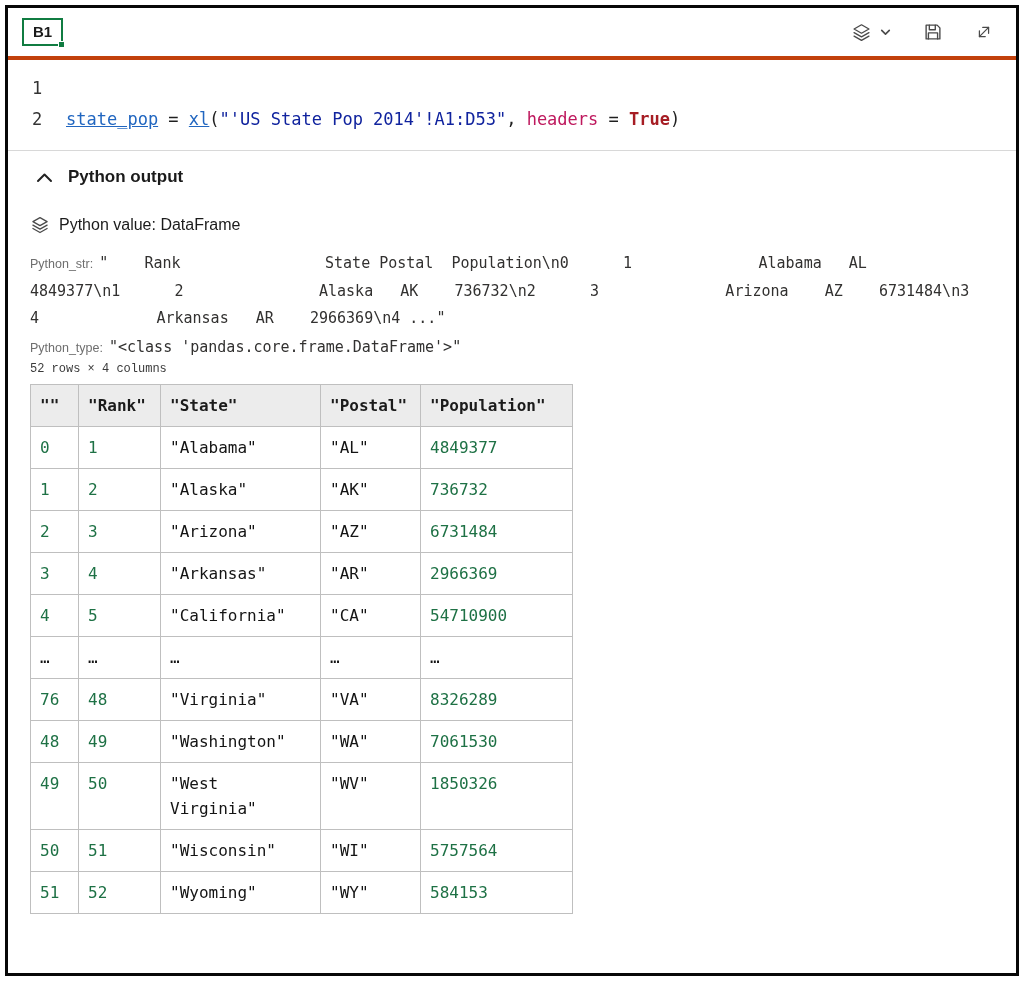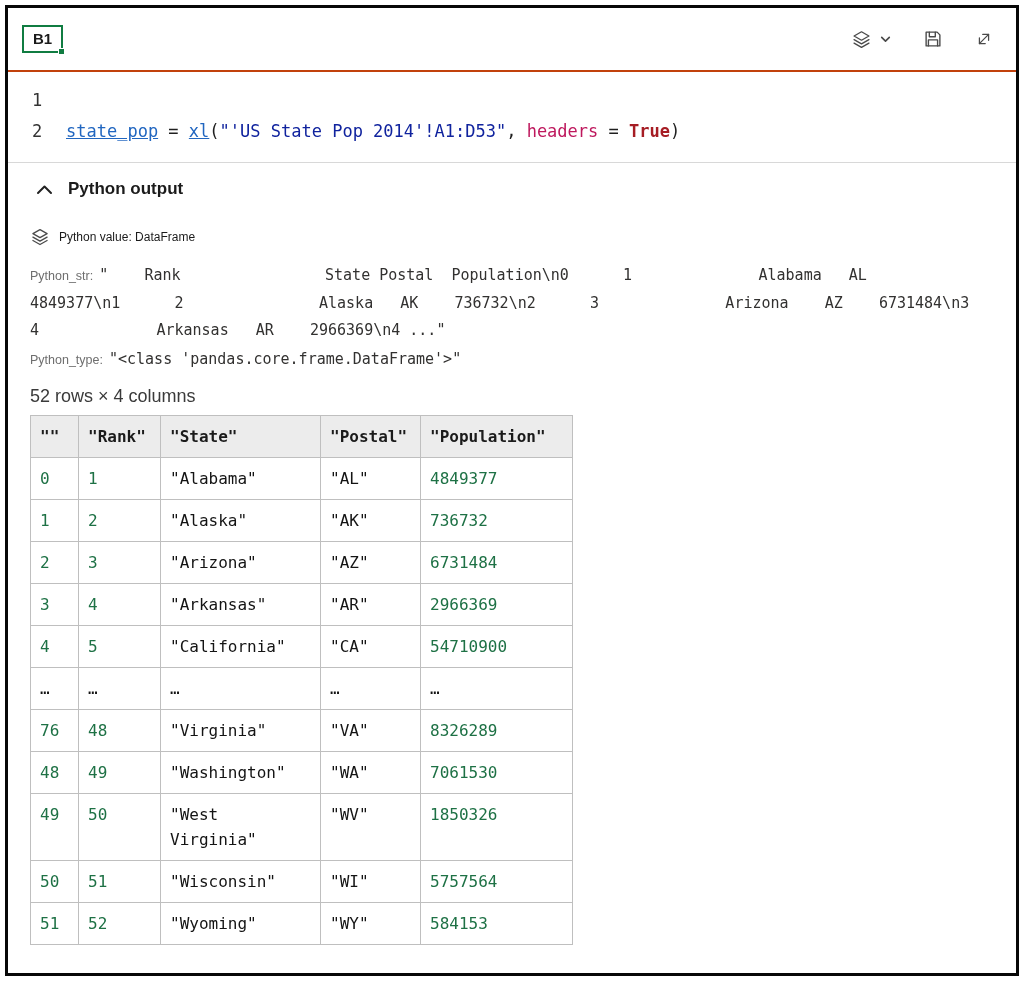--- a/index.html
+++ b/index.html
@@ -1,20 +1,20 @@
 <!DOCTYPE html>
 <html><head>
 <meta charset="utf-8">
 <style>
   * { box-sizing: border-box; margin: 0; padding: 0; }
   html, body { width: 1024px; height: 983px; background: #fff; font-family: "Liberation Sans", sans-serif; overflow: hidden; }
   .frame { position: absolute; left: 5px; top: 5px; width: 1014px; height: 971px; border: 3px solid #070707; background: #fff; }
 
   
-  .topbar { height: 64px; display: flex; align-items: center; justify-content: space-between; padding: 0 22px 0 14px; border-bottom: 2px solid #c2410c; }
+  .topbar { height: 52px; display: flex; align-items: center; justify-content: space-between; padding: 0 22px 0 14px; border-bottom: 4px solid #c2410c; }
   .cell-ref { position: relative; border: 2px solid #107C41; padding: 3px 9px 4px; font-size: 15px; font-weight: bold; color: #1b1b1b; background: #fff; }
   .cell-ref .handle { position: absolute; right: -4px; bottom: -4px; width: 7px; height: 7px; background: #107C41; border: 1px solid #fff; }
   .topbar-icons { display: flex; align-items: center; gap: 30px; }
   .icon-btn { background: none; border: none; display: flex; align-items: center; gap: 7px; padding: 0; cursor: pointer; }
   svg.ic { stroke: #4a4a4a; fill: none; stroke-width: 1.5; stroke-linecap: round; stroke-linejoin: round; }
 
   
   .editor { padding: 13px 0 15px; font-family: "DejaVu Sans Mono", "Liberation Mono", monospace; font-size: 17px; line-height: 31px; border-bottom: 1px solid #d8d8d8; }
   .code-line { display: flex; }
   .gutter { flex: 0 0 58px; padding-left: 24px; color: #333; }
@@ -22,25 +22,25 @@
   .tok-comment { color: #107C10; }
   .tok-ident   { color: #2166c0; text-decoration: underline; }
   .tok-param   { color: #be185d; }
   .tok-string  { color: #10239e; }
   .tok-keyword { color: #a61d24; font-weight: bold; }
   .tok-plain   { color: #1f1f1f; }
 
   
   .output { padding: 16px 36px 0 22px; }
   .output-header { display: flex; align-items: center; gap: 15px; font-size: 17px; font-weight: bold; color: #1b1b1b; padding-left: 6px; }
-  .value-row { display: flex; align-items: center; gap: 9px; margin-top: 28px; font-size: 12px; color: #1b1b1b; }
+  .value-row { display: flex; align-items: center; gap: 9px; margin-top: 28px; font-size: 16px; color: #1b1b1b; }
   .meta { margin-top: 15px; font-family: "DejaVu Sans Mono", "Liberation Mono", monospace; font-size: 15px; line-height: 27px; color: #323130; white-space: pre-wrap; word-wrap: break-word; max-width: 965px; }
   .meta + .meta { margin-top: 2px; }
   .metalabel { font-family: Liberation Sans, sans-serif; font-size: 12.5px; color: #6e6e6e; margin-right: 6px; }
-  .dims { margin-top: 12px; font-size: 18px; color: #3a3a3a; }
+  .dims { font-size: 12px; color: #3a3a3a; font-family: Liberation Mono, monospace; }
 
   
   table.df { border-collapse: collapse; table-layout: fixed; margin-top: 8px; font-family: "DejaVu Sans Mono", "Liberation Mono", monospace; font-size: 16px; line-height: 25px; color: #141414; }
   .df th, .df td { border: 1px solid #bfbfbf; padding: 8px 9px; text-align: left; vertical-align: top; overflow-wrap: normal; }
   .df th { background: #ececec; font-weight: bold; color: #1b1b1b; }
   .df td.num { color: #1e7145; }
 </style>
 </head>
 <body>
 

